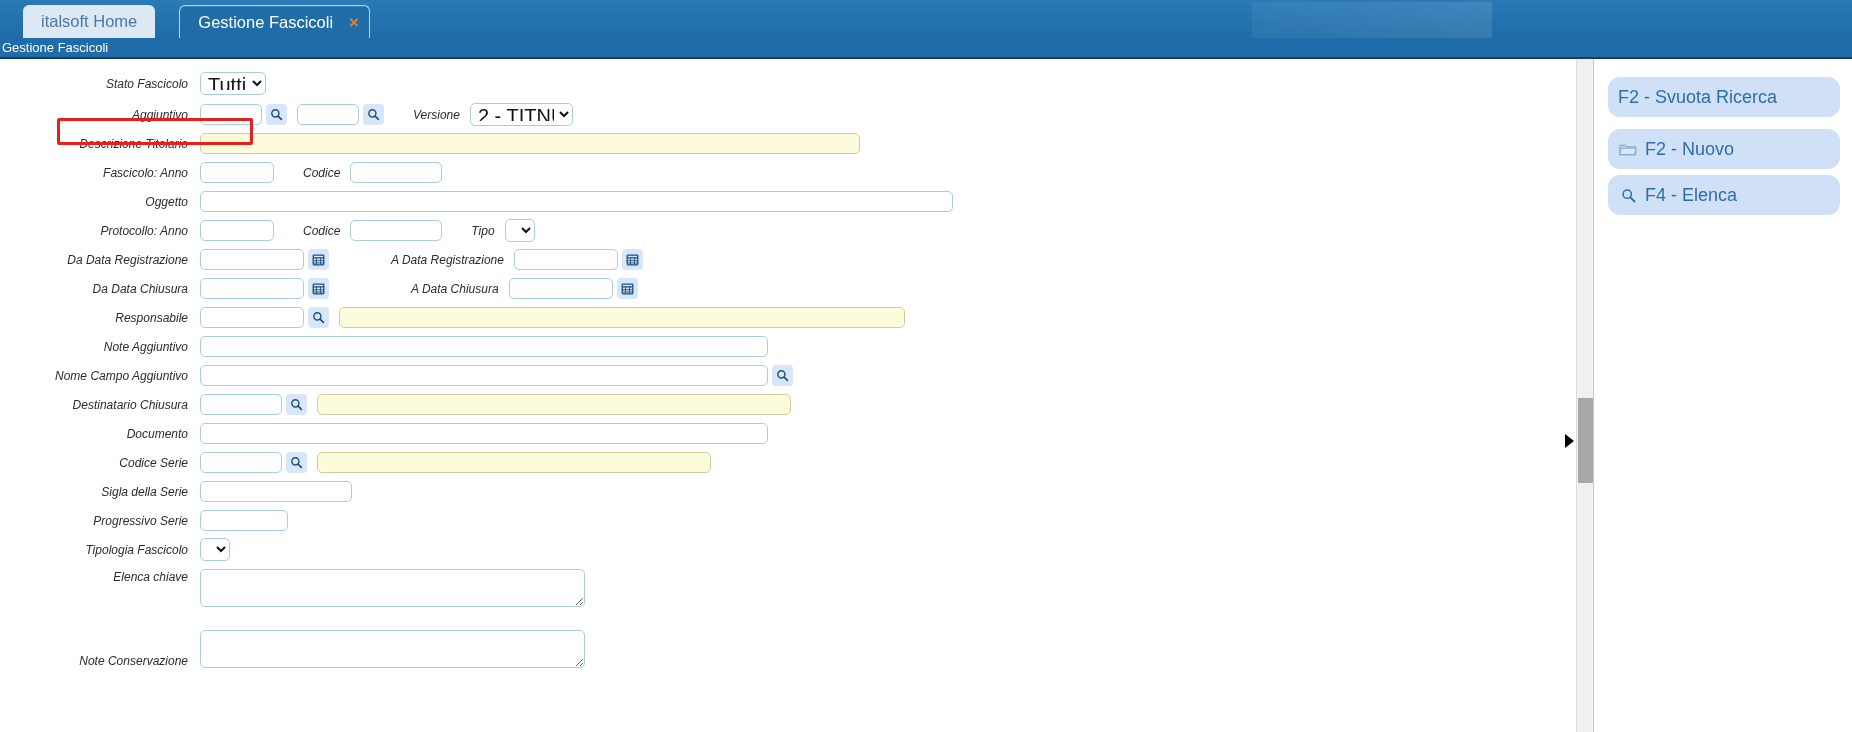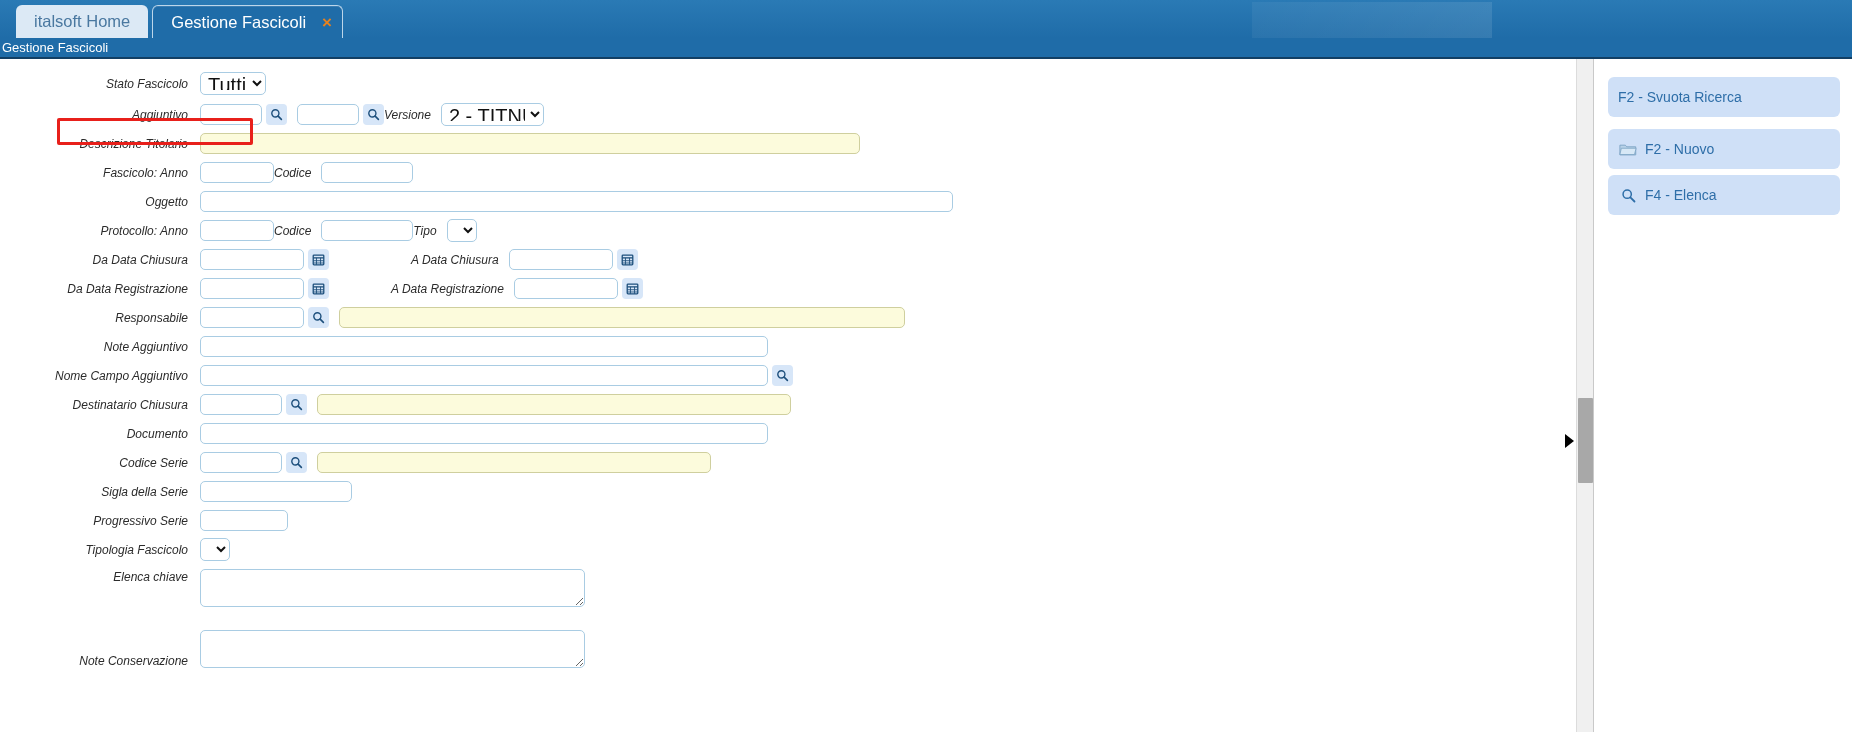--- a/index.html
+++ b/index.html
@@ -12,22 +12,23 @@
   }
 
   
   .tabbar {
     position: relative;
     height: 38px;
     background: #1f6ca8;
     background-image: linear-gradient(to bottom, #2a7ab5 0%, #1f6ca8 100%);
     display: flex;
     align-items: flex-end;
-    padding-left: 16px;
+    padding-left: 23px;
     overflow: hidden;
+    gap: 20px;
   }
   .tabbar::after {
     content: "";
     position: absolute;
     right: 360px; top: 2px;
     width: 240px; height: 36px;
     background:
       linear-gradient(to right, rgba(255,255,255,0.05), rgba(255,255,255,0.10));
     pointer-events: none;
   }
@@ -116,21 +117,21 @@
     font-size: 12px;
     color: #2b2b2b;
     white-space: nowrap;
     flex: 0 0 auto;
     font-style: italic;
   }
   .lbl.mid {
     width: auto;
     text-align: right;
     padding-right: 10px;
-    padding-left: 0;
+    padding-left: 29px;
   }
 
   input.fld, textarea.fld, select.fld {
     font-family: "Liberation Sans", sans-serif;
     font-size: 14px;
     color: #222;
     border: 1px solid #a9cce3;
     border-radius: 5px;
     background: #ffffff;
     height: 21px;
@@ -212,26 +213,26 @@
     border-top: 7px solid transparent;
     border-bottom: 7px solid transparent;
     border-left: 9px solid #000000;
   }
 
   
   .sidebtn {
     margin: 0 12px 0 14px;
     height: 40px;
     background: #cfe0f7;
-    border-radius: 6px;
+    border-radius: 12px;
     display: flex;
     align-items: center;
     padding-left: 10px;
     color: #2e6ea8;
-    font-size: 14px;
+    font-size: 18px;
     cursor: pointer;
     white-space: nowrap;
   }
   .sidebtn + .sidebtn { margin-top: 6px; }
   .sidebtn .bicon {
     width: 20px; height: 18px;
     margin-right: 7px;
     display: inline-flex;
     align-items: center;
     justify-content: center;
@@ -312,60 +313,60 @@
     <div class="row">
       <div class="lbl">Protocollo: Anno</div>
       <input class="fld" style="width: 74px;" value="">
       <div class="lbl mid">Codice</div>
       <input class="fld" style="width: 92px;" value="">
       <div class="lbl mid">Tipo</div>
       <select class="fld narrow"><option></option></select>
     </div>
 
     <div class="row">
-      <div class="lbl">Da Data Chiusura</div>
+      <div class="lbl">Da Data Registrazione</div>
       <input class="fld" style="width: 104px;" value="">
       <span class="iconbtn">
         <svg width="13" height="13" viewBox="0 0 16 16">
             <rect x="1.5" y="2.5" width="13" height="12" rx="1" fill="none" stroke="#1d4f7c" stroke-width="1.6"></rect>
             <line x1="1.5" y1="6" x2="14.5" y2="6" stroke="#1d4f7c" stroke-width="1.6"></line>
             <line x1="5.5" y1="6" x2="5.5" y2="14.5" stroke="#1d4f7c" stroke-width="1.1"></line>
             <line x1="10.5" y1="6" x2="10.5" y2="14.5" stroke="#1d4f7c" stroke-width="1.1"></line>
             <line x1="1.5" y1="9.5" x2="14.5" y2="9.5" stroke="#1d4f7c" stroke-width="1.1"></line>
             <line x1="1.5" y1="12.3" x2="14.5" y2="12.3" stroke="#1d4f7c" stroke-width="1.1"></line>
           </svg>
       </span>
-      <div class="lbl mid" style="padding-left:82px">A Data Chiusura</div>
+      <div class="lbl mid" style="padding-left:62px">A Data Registrazione</div>
       <input class="fld" style="width: 104px;" value="">
       <span class="iconbtn">
         <svg width="13" height="13" viewBox="0 0 16 16">
             <rect x="1.5" y="2.5" width="13" height="12" rx="1" fill="none" stroke="#1d4f7c" stroke-width="1.6"></rect>
             <line x1="1.5" y1="6" x2="14.5" y2="6" stroke="#1d4f7c" stroke-width="1.6"></line>
             <line x1="5.5" y1="6" x2="5.5" y2="14.5" stroke="#1d4f7c" stroke-width="1.1"></line>
             <line x1="10.5" y1="6" x2="10.5" y2="14.5" stroke="#1d4f7c" stroke-width="1.1"></line>
             <line x1="1.5" y1="9.5" x2="14.5" y2="9.5" stroke="#1d4f7c" stroke-width="1.1"></line>
             <line x1="1.5" y1="12.3" x2="14.5" y2="12.3" stroke="#1d4f7c" stroke-width="1.1"></line>
           </svg>
       </span>
     </div>
 
     <div class="row">
-      <div class="lbl">Da Data Registrazione</div>
+      <div class="lbl">Da Data Chiusura</div>
       <input class="fld" style="width: 104px;" value="">
       <span class="iconbtn">
         <svg width="13" height="13" viewBox="0 0 16 16">
             <rect x="1.5" y="2.5" width="13" height="12" rx="1" fill="none" stroke="#1d4f7c" stroke-width="1.6"></rect>
             <line x1="1.5" y1="6" x2="14.5" y2="6" stroke="#1d4f7c" stroke-width="1.6"></line>
             <line x1="5.5" y1="6" x2="5.5" y2="14.5" stroke="#1d4f7c" stroke-width="1.1"></line>
             <line x1="10.5" y1="6" x2="10.5" y2="14.5" stroke="#1d4f7c" stroke-width="1.1"></line>
             <line x1="1.5" y1="9.5" x2="14.5" y2="9.5" stroke="#1d4f7c" stroke-width="1.1"></line>
             <line x1="1.5" y1="12.3" x2="14.5" y2="12.3" stroke="#1d4f7c" stroke-width="1.1"></line>
           </svg>
       </span>
-      <div class="lbl mid" style="padding-left:62px">A Data Registrazione</div>
+      <div class="lbl mid" style="padding-left:82px">A Data Chiusura</div>
       <input class="fld" style="width: 104px;" value="">
       <span class="iconbtn">
         <svg width="13" height="13" viewBox="0 0 16 16">
             <rect x="1.5" y="2.5" width="13" height="12" rx="1" fill="none" stroke="#1d4f7c" stroke-width="1.6"></rect>
             <line x1="1.5" y1="6" x2="14.5" y2="6" stroke="#1d4f7c" stroke-width="1.6"></line>
             <line x1="5.5" y1="6" x2="5.5" y2="14.5" stroke="#1d4f7c" stroke-width="1.1"></line>
             <line x1="10.5" y1="6" x2="10.5" y2="14.5" stroke="#1d4f7c" stroke-width="1.1"></line>
             <line x1="1.5" y1="9.5" x2="14.5" y2="9.5" stroke="#1d4f7c" stroke-width="1.1"></line>
             <line x1="1.5" y1="12.3" x2="14.5" y2="12.3" stroke="#1d4f7c" stroke-width="1.1"></line>
           </svg>

